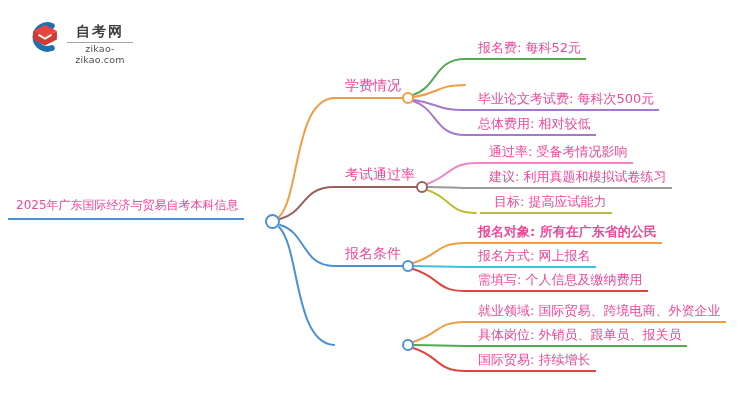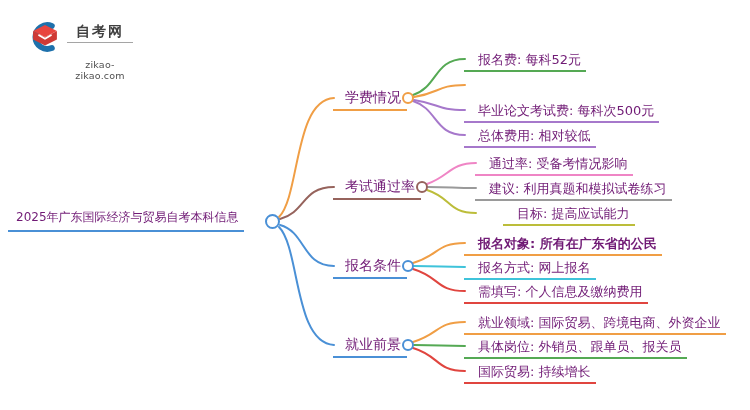--- a/index.html
+++ b/index.html
@@ -3,33 +3,33 @@
 <meta charset="utf-8">
 <style>
   html,body { margin:0; padding:0; background:#ffffff; }
   .canvas {
     position:relative; width:750px; height:410px; background:#fff; overflow:hidden;
     font-family:"DejaVu Sans","Liberation Sans",sans-serif;
   }
   .curves { position:absolute; left:0; top:0; z-index:1; }
   .curves path { fill:none; stroke-width:2; stroke-linecap:round; }
 
-  .topic { position:absolute; white-space:nowrap; color:#701a75; z-index:2; box-sizing:border-box;margin-top:12px; }
+  .topic { position:absolute; white-space:nowrap; color:#ec4899; z-index:2; box-sizing:border-box; }
   .root-topic  { left:8px;  top:196px; font-size:12px; line-height:19px; padding:0 5px 3px 8px;  border-bottom:2px solid; }
   .branch-topic{ left:333px; font-size:14px;  line-height:19px; padding:0 6px 2px 12px; border-bottom:2px solid; }
   .leaf-topic  { font-size:13px; line-height:17px; padding:0 5px 2px 14px; border-bottom:2px solid; }
 
   .node-circle { position:absolute; background:#fff; border:2px solid; border-radius:50%; box-sizing:border-box; z-index:3; }
 
   .logo { position:absolute; left:28px; top:14px; width:120px; height:44px; z-index:2; }
   .logo-icon { position:absolute; left:0; top:6px; }
   .logo-text { position:absolute; left:39px; top:10px; width:66px; text-align:center; }
   .site-name { font-size:14px; font-weight:700; letter-spacing:2px; color:#404040;
                line-height:14px; border-bottom:1px solid #a5a5a5; padding-bottom:4px; }
-  .site-url  { font-size:9.5px; color:#4f4f4f; margin-top:16px; letter-spacing:0.2px; }
+  .site-url  { font-size:9.5px; color:#4f4f4f; margin-top:0; letter-spacing:0.2px; }
 </style>
 </head>
 <body>
 
 <div class="canvas">
 
   <svg class="curves" width="750" height="410">
 
     <path d="M279,217 C300,196 294,100 334,98" style="stroke: rgb(240, 158, 69);"></path>
     <path d="M280,219 C306,212 302,187 334,187" style="stroke: rgb(150, 99, 92);"></path>
@@ -72,30 +72,29 @@
 
   <div class="topic branch-topic" style="top: 76px; border-bottom-color: rgb(240, 158, 69);">学费情况</div>
   <div class="node-circle" style="left: 402px; top: 92px; width: 12px; height: 12px; border-color: rgb(240, 158, 69);"></div>
 
   <div class="topic branch-topic" style="top: 165px; border-bottom-color: rgb(150, 99, 92);">考试通过率</div>
   <div class="node-circle" style="left: 416px; top: 181px; width: 12px; height: 12px; border-color: rgb(150, 99, 92);"></div>
 
   <div class="topic branch-topic" style="top: 244px; border-bottom-color: rgb(74, 144, 214);">报名条件</div>
   <div class="node-circle" style="left: 402px; top: 260px; width: 12px; height: 12px; border-color: rgb(74, 144, 214);"></div>
 
-  <div class="topic branch-topic" style="top: 323px; border-bottom-color: rgb(74, 144, 214);">就业前景</div>
   <div class="node-circle" style="left: 402px; top: 339px; width: 12px; height: 12px; border-color: rgb(74, 144, 214);"></div>
 
   <div class="topic leaf-topic" style="left: 464px; top: 39px; border-bottom-color: rgb(85, 169, 84);">报名费: 每科52元</div>
   <div class="topic leaf-topic" style="left: 464px; top: 90px; border-bottom-color: rgb(166, 120, 203);">毕业论文考试费: 每科次500元</div>
   <div class="topic leaf-topic" style="left: 464px; top: 115px; border-bottom-color: rgb(166, 120, 203);">总体费用: 相对较低</div>
 
   <div class="topic leaf-topic" style="left: 475px; top: 143px; border-bottom-color: rgb(239, 133, 197);">通过率: 受备考情况影响</div>
   <div class="topic leaf-topic" style="left: 475px; top: 168px; border-bottom-color: rgb(154, 154, 154);">建议: 利用真题和模拟试卷练习</div>
-  <div class="topic leaf-topic" style="left: 503px; top: 193px; border-bottom-color: rgb(188, 189, 58); text-align: center;">目标: 提高应试能力</div>
+  <div class="topic leaf-topic" style="left: 480px; top: 193px; border-bottom-color: rgb(188, 189, 58); text-align: center;">目标: 提高应试能力</div>
 
   <div class="topic leaf-topic" style="left: 464px; top: 223px; border-bottom-color: rgb(240, 158, 69); font-weight: bold;">报名对象: 所有在广东省的公民</div>
   <div class="topic leaf-topic" style="left: 464px; top: 247px; border-bottom-color: rgb(63, 195, 218);">报名方式: 网上报名</div>
   <div class="topic leaf-topic" style="left: 464px; top: 271px; border-bottom-color: rgb(224, 69, 63);">需填写: 个人信息及缴纳费用</div>
 
   <div class="topic leaf-topic" style="left: 464px; top: 302px; border-bottom-color: rgb(240, 158, 69);">就业领域: 国际贸易、跨境电商、外资企业</div>
   <div class="topic leaf-topic" style="left: 464px; top: 326px; border-bottom-color: rgb(85, 169, 84);">具体岗位: 外销员、跟单员、报关员</div>
   <div class="topic leaf-topic" style="left: 464px; top: 351px; border-bottom-color: rgb(224, 69, 63);">国际贸易: 持续增长</div>
 
 </div>

